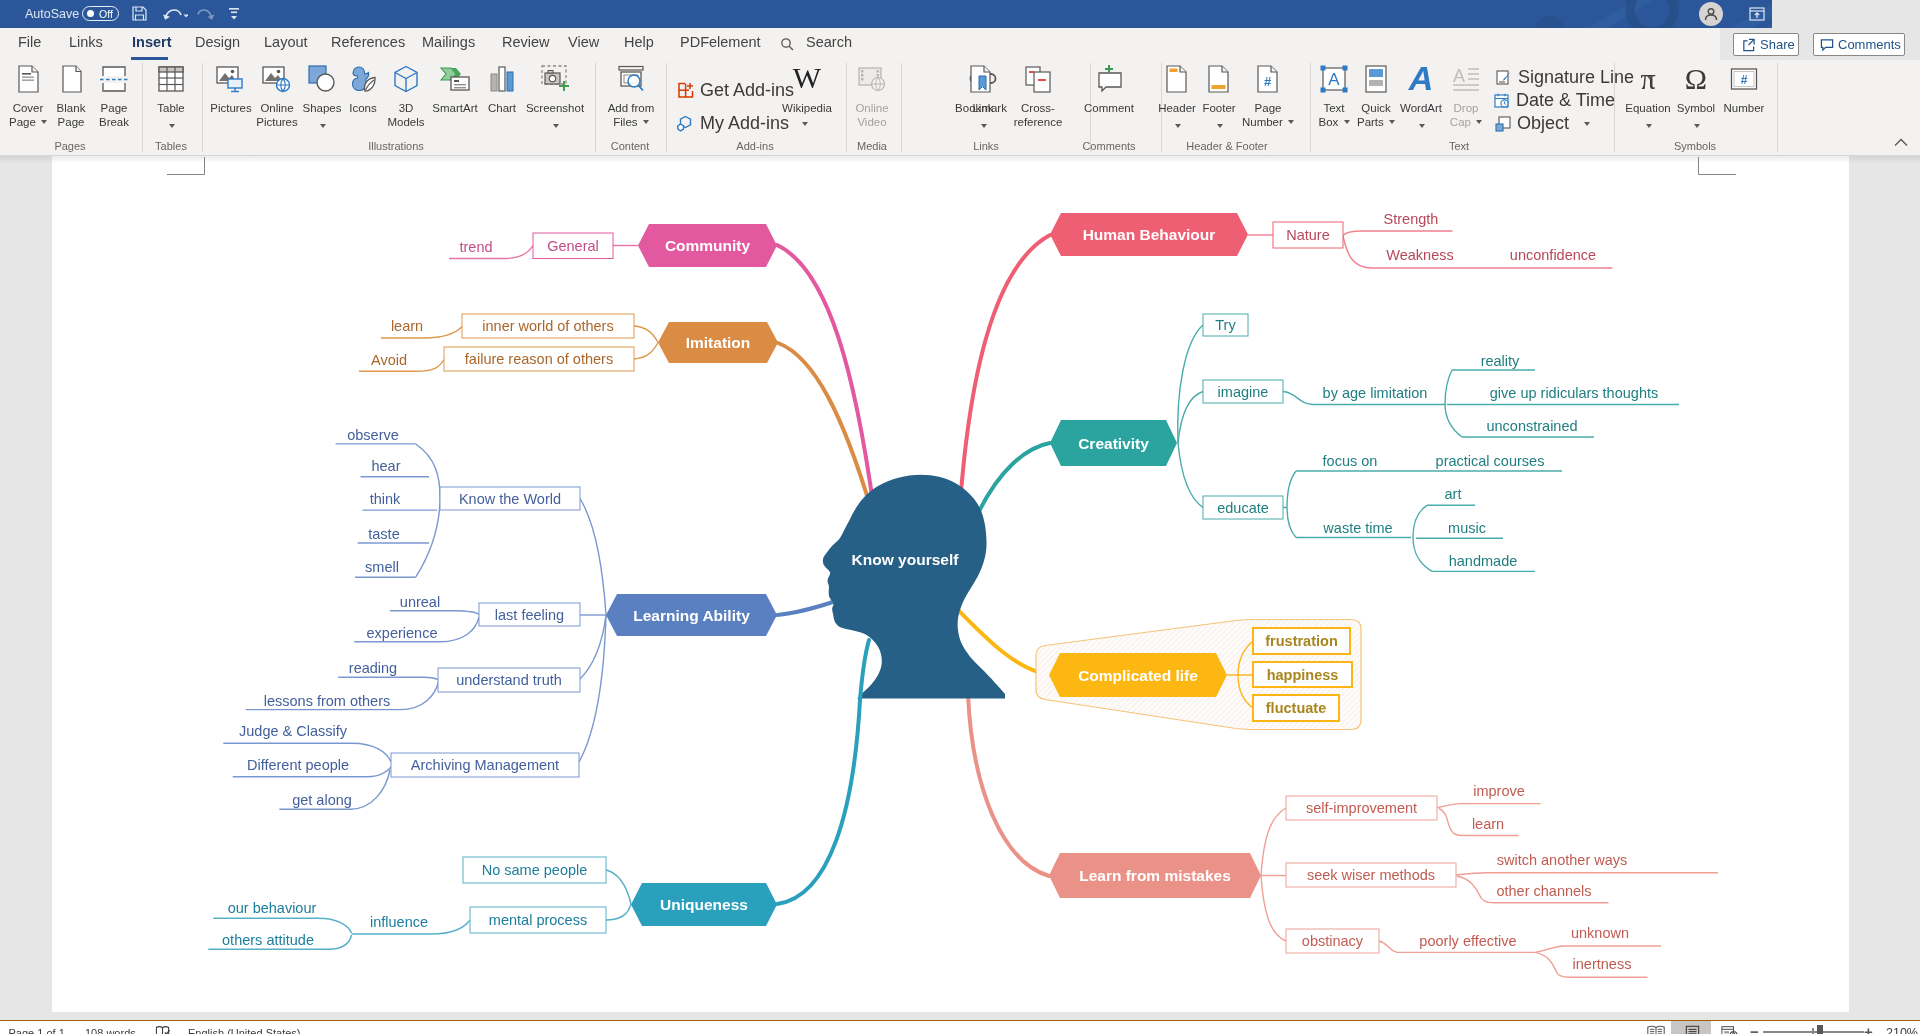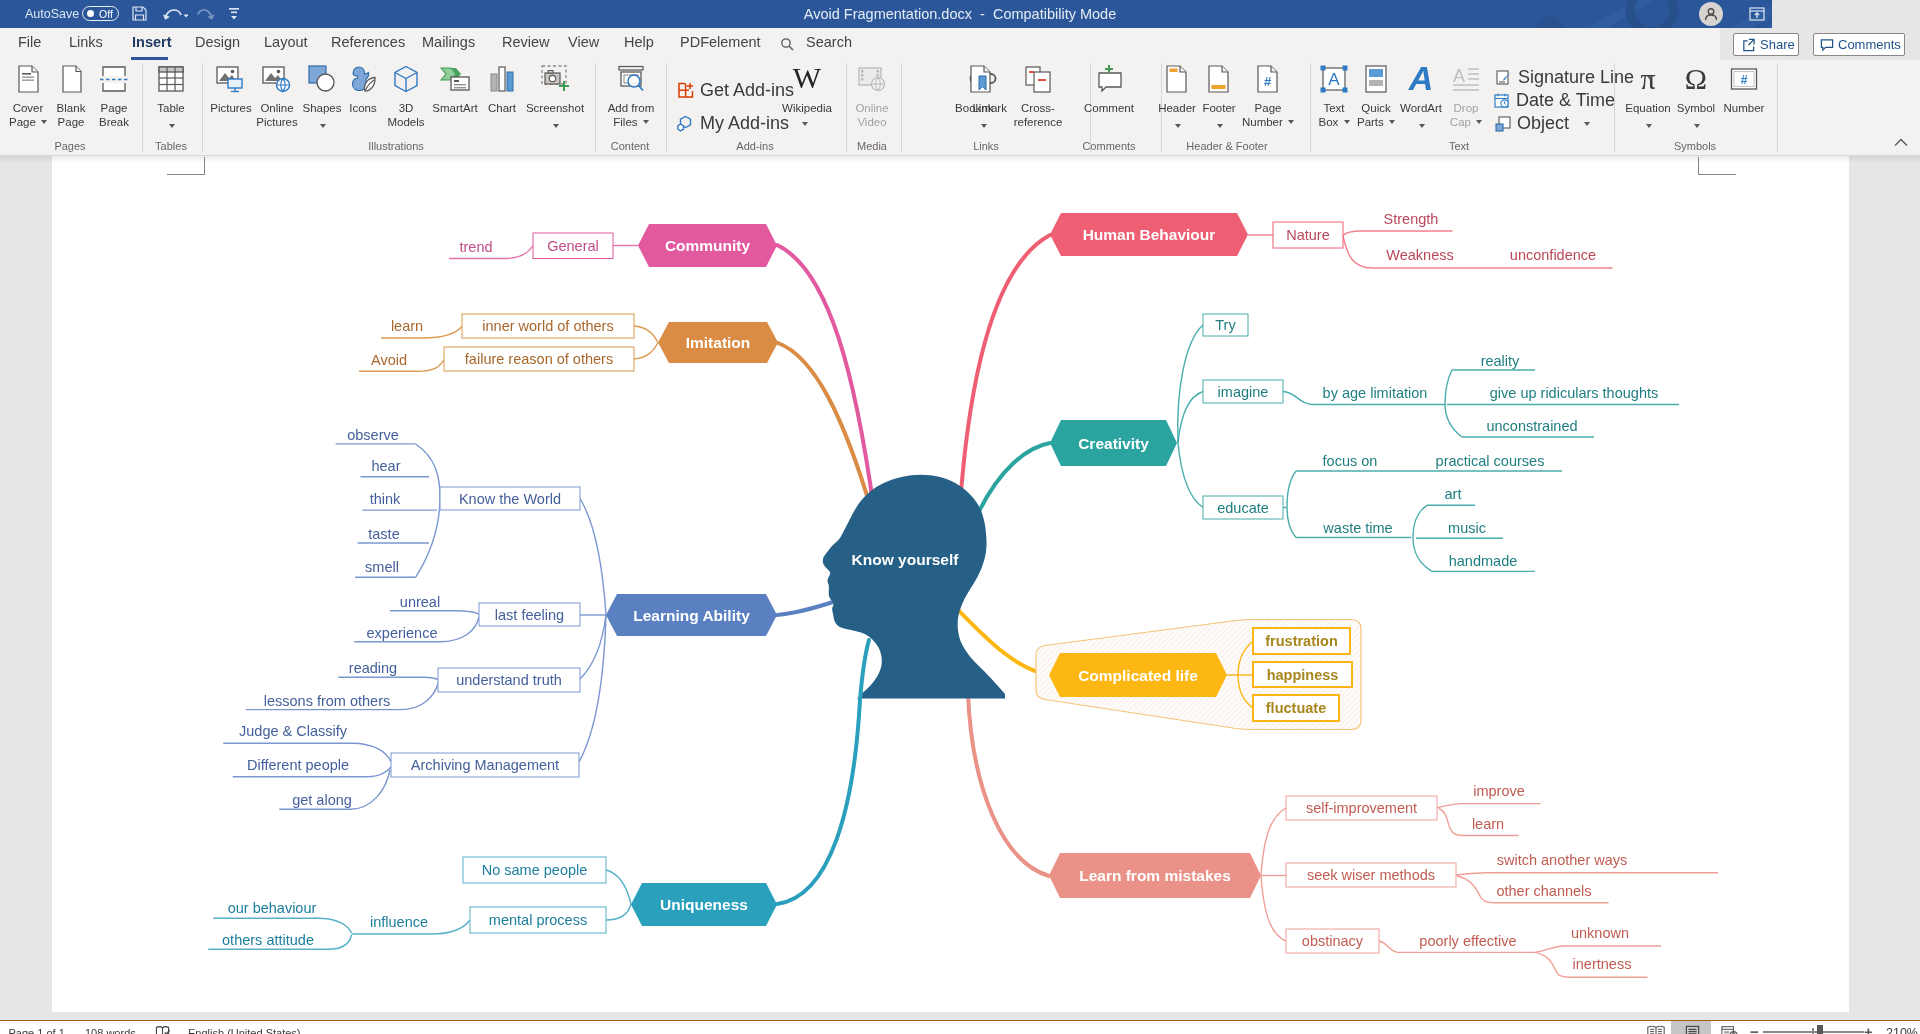--- a/index.html
+++ b/index.html
@@ -46,21 +46,20 @@
     </svg>
 <svg class="abs" style="left:196px;top:5px" width="20" height="17" viewBox="0 0 20 17" fill="none" opacity="0.45">
 <path d="M15.5 13.5 C15 8 11.5 5 8 5 C5 5 2.8 6.8 2 9.5" stroke="#dce6f2" stroke-width="1.7"></path>
 <path d="M18.5 9.5 L16 14.8 L11.5 11.7 Z" fill="#dce6f2" stroke="none"></path>
     </svg>
 <svg class="abs" style="left:228px;top:7px" width="12" height="13" viewBox="0 0 12 13" fill="#dce6f2">
 <rect x="1" y="1" width="10" height="1.6"></rect>
       <rect x="3" y="4.5" width="6" height="1.6"></rect>
       <path d="M3 9 l3 3.5 3-3.5 z"></path>
     </svg>
-<span class="abs" style="left:0;top:6px;width:1920px;text-align:center;font-size:14.5px;color:#e4ebf4">Avoid Fragmentation.docx&nbsp;&nbsp;-&nbsp;&nbsp;Compatibility Mode</span>
 <span class="abs" style="left:1699px;top:2px;width:24px;height:24px;border-radius:50%;background:#d6d3d0"></span>
 <svg class="abs" style="left:1703px;top:6px" width="16" height="16" viewBox="0 0 16 16" fill="none" stroke="#4a4a4a" stroke-width="1.4">
 <circle cx="8" cy="5.5" r="2.8"></circle>
       <path d="M2.5 14 C2.5 10.5 5 9 8 9 C11 9 13.5 10.5 13.5 14"></path>
     </svg>
 <svg class="abs" style="left:1749px;top:6px" width="16" height="16" viewBox="0 0 16 16" fill="none" stroke="#dce6f2" stroke-width="1.2">
 <rect x="1" y="2" width="14" height="12"></rect>
       <line x1="1" y1="5" x2="15" y2="5"></line>
       <path d="M8 12 V7 M5.8 9 L8 6.8 L10.2 9" stroke-width="1.3"></path>
     </svg>

